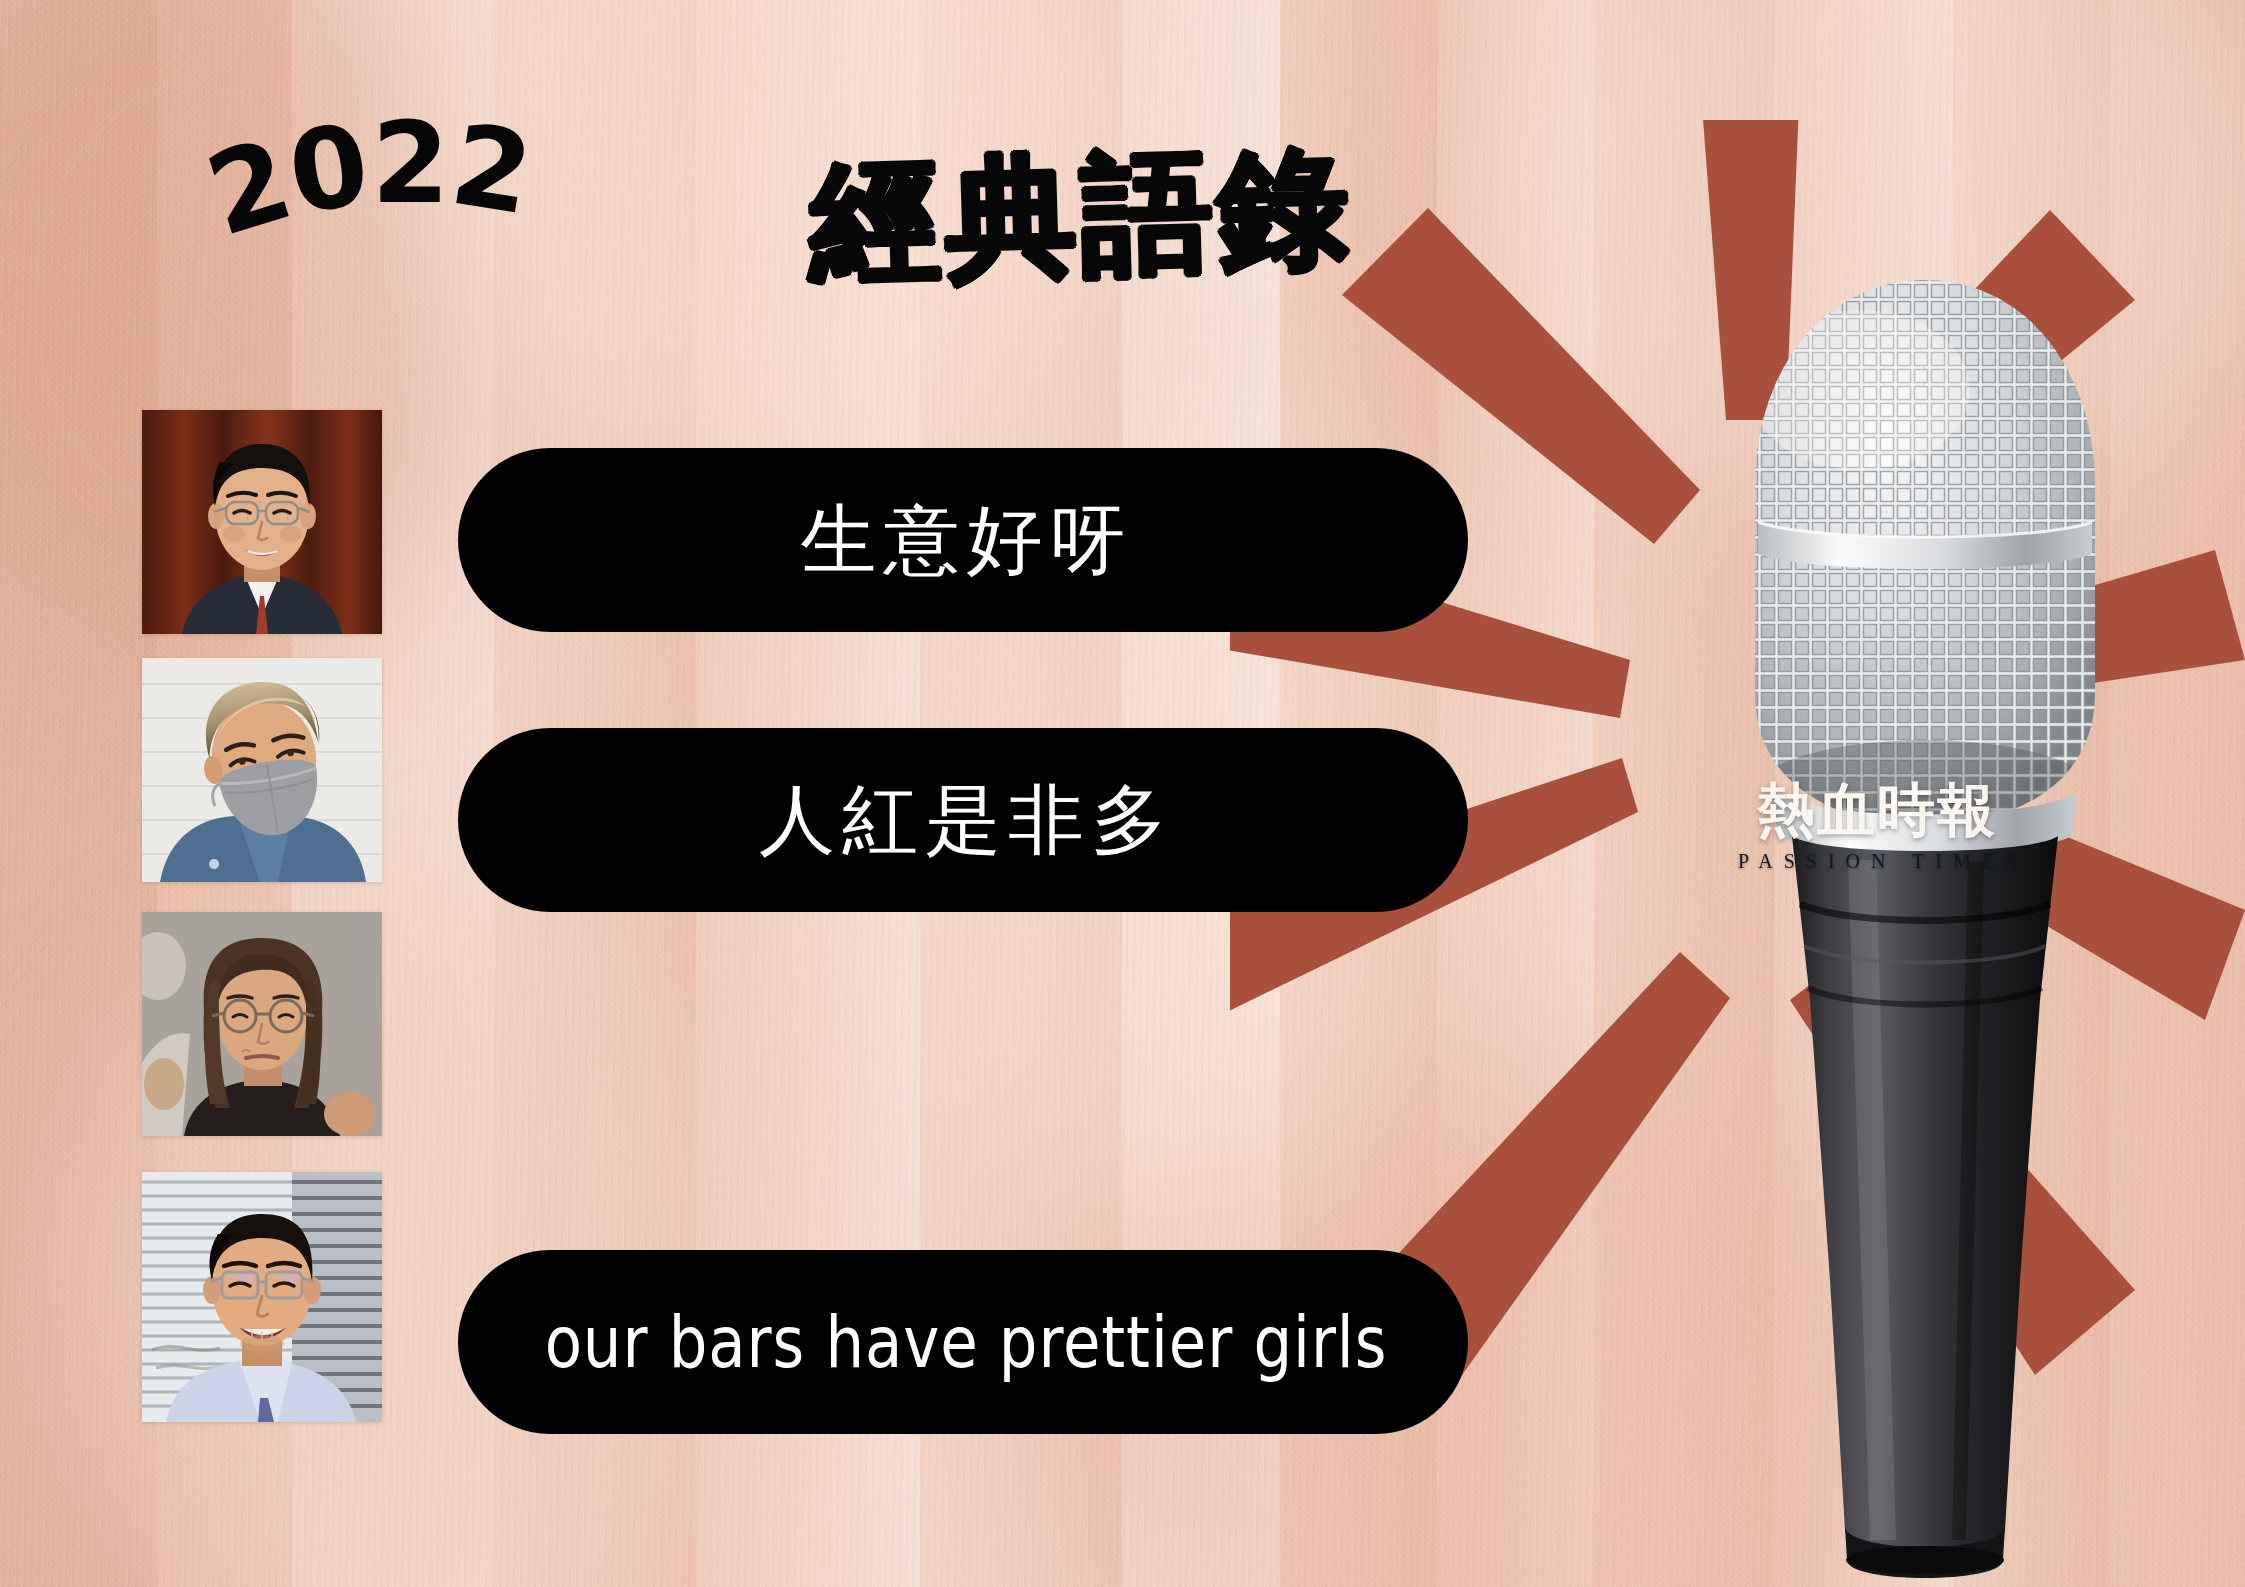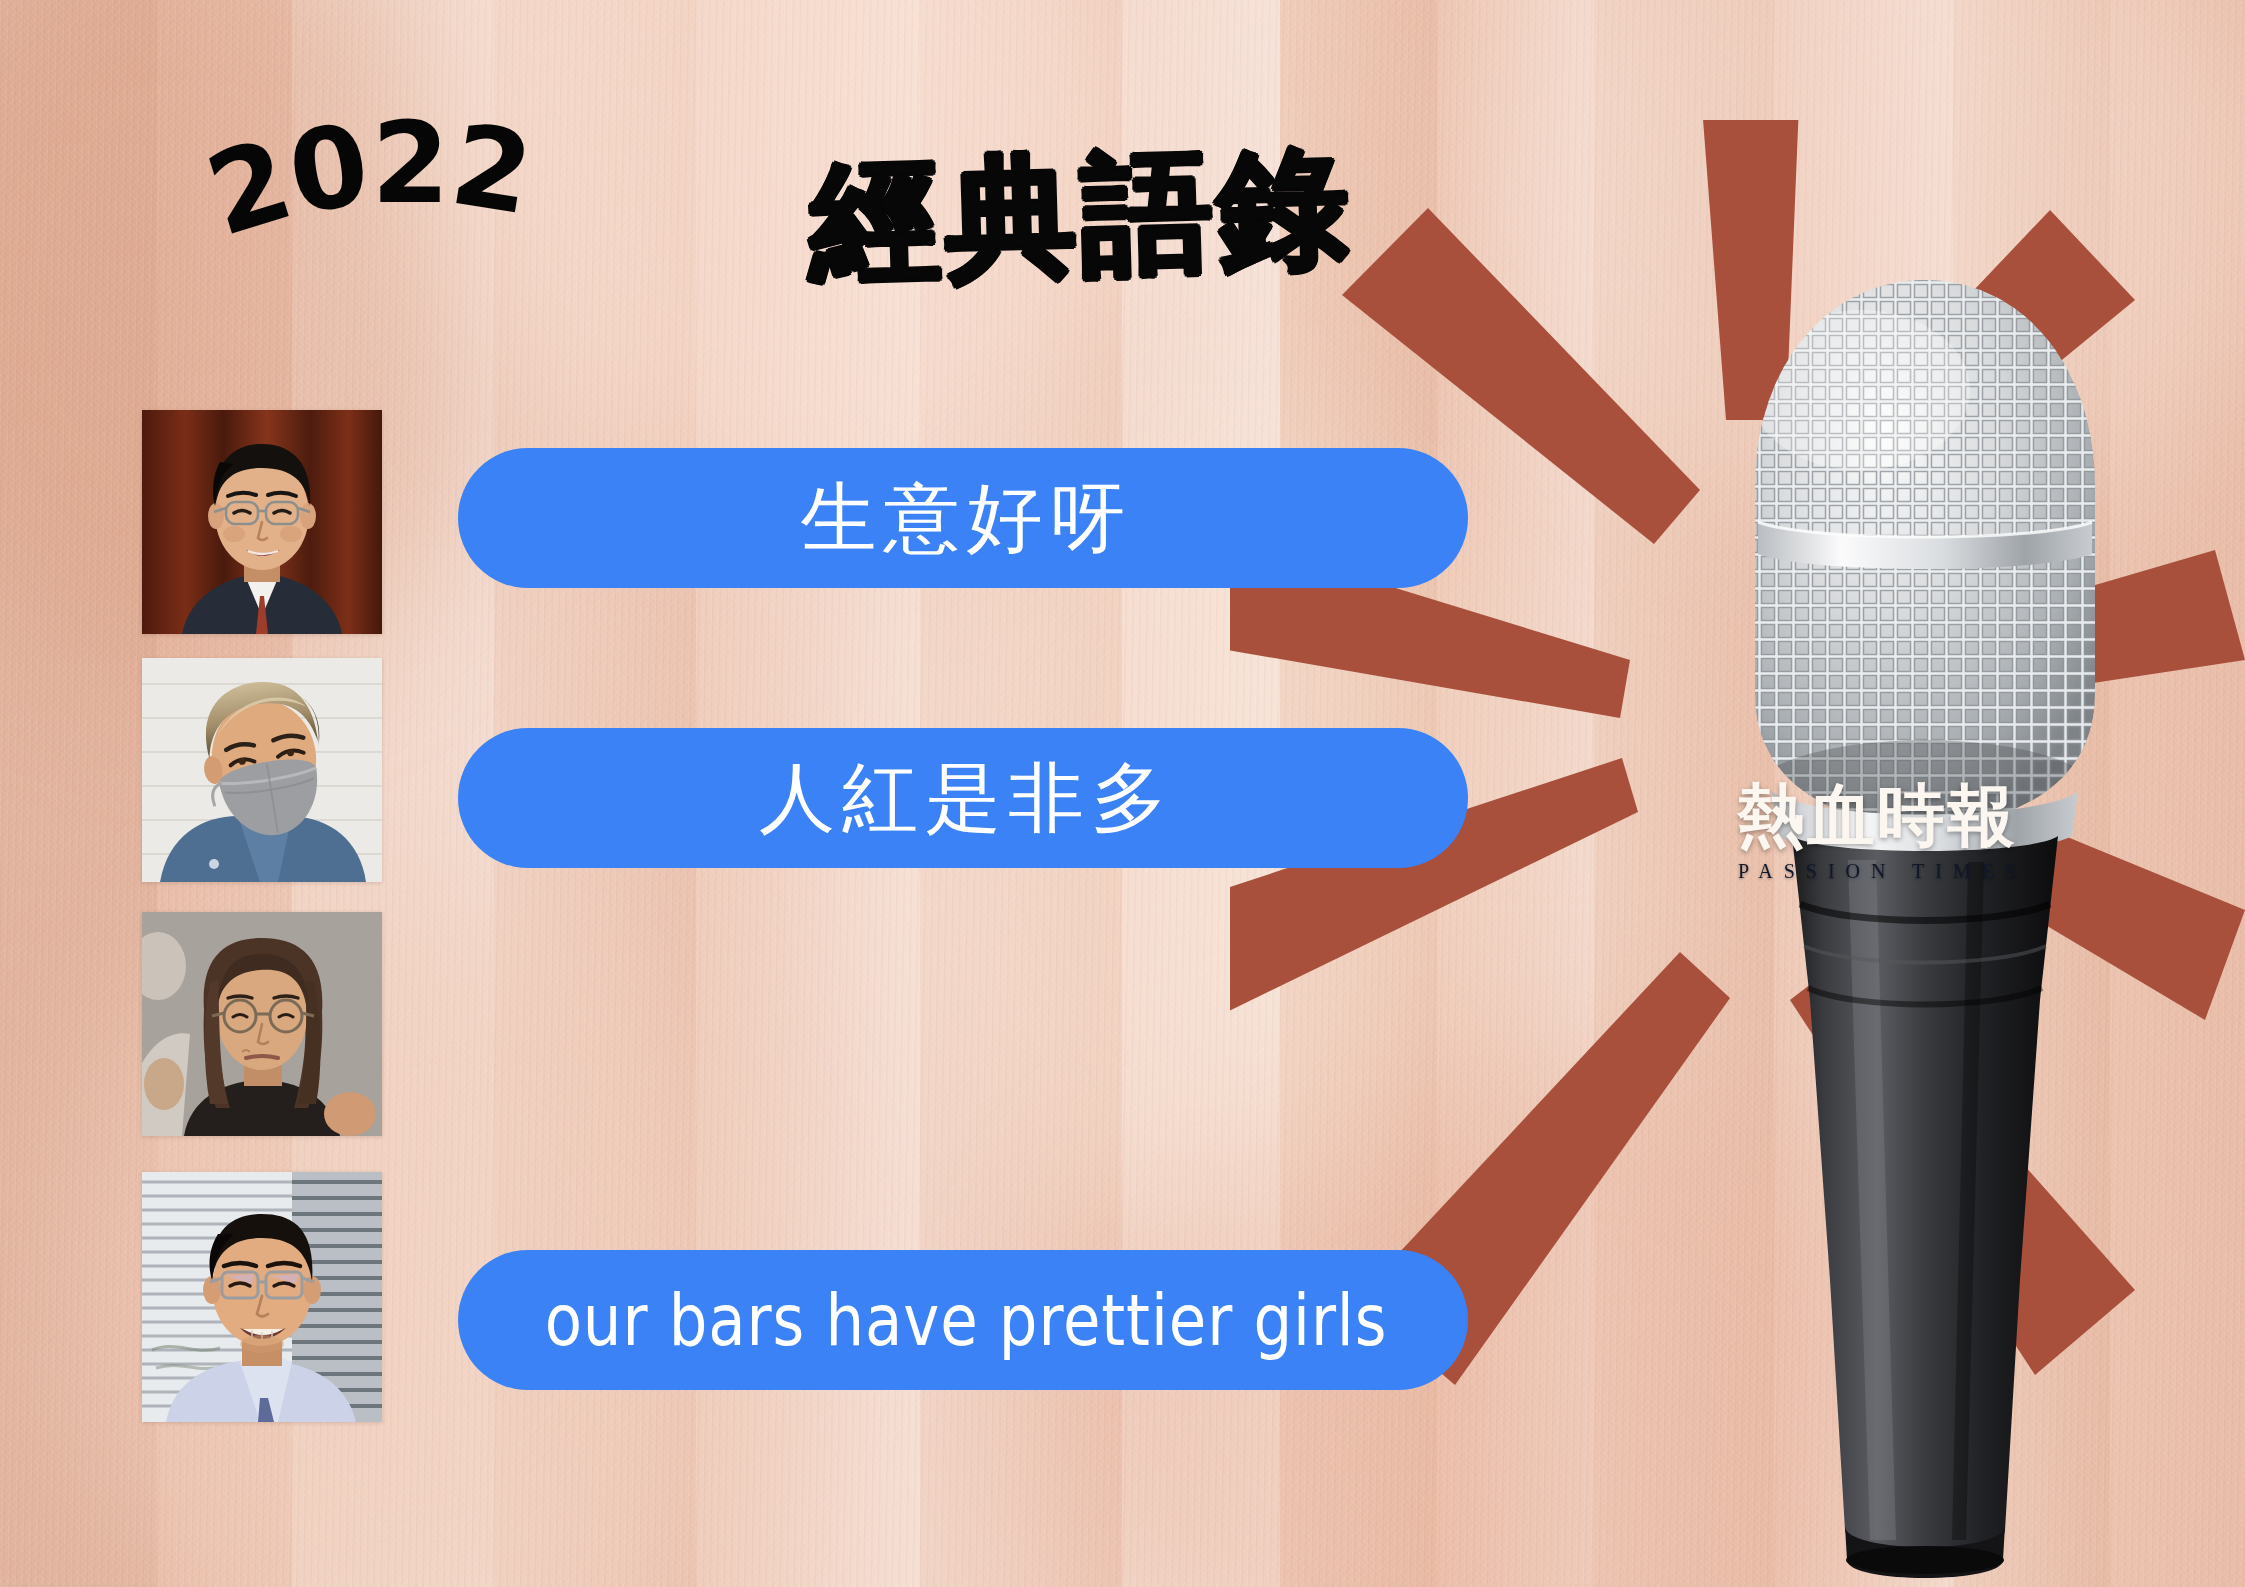--- a/index.html
+++ b/index.html
@@ -90,21 +90,21 @@
   #mic svg { width:100%; height:100%; display:block; }
 
   
   #logo {
     position:absolute; left:1662px; top:782px;
     width:430px; text-align:center;
     pointer-events:none;
   }
   #logo .cn {
     font-family:"Liberation Serif", serif;
-    font-size:68px; line-height:1;
+    font-size:58px; line-height:1;
     font-weight:700;
     color:#fbf6ef;
     letter-spacing:2px;
     text-shadow:0 2px 5px rgba(0,0,0,.35);
     text-align:center;
   }
   #logo .en {
     font-family:"Liberation Serif", serif;
     font-size:20px;
     color:#0f172a;
@@ -159,23 +159,23 @@
   #photo0 { top:410px; height:224px; }
   #photo1 { top:658px; height:224px; }
   #photo2 { top:912px; height:224px; }
   #photo3 { top:1172px; height:250px; }
 
   
   .pill {
     position:absolute;
     left:458px;
     width:1010px;
-    height:140px;
+    height:184px;
     border-radius:999px;
-    background:#3b82f6;
+    background:#000000;
     display:flex;
     align-items:center;
     justify-content:center;
   }
   #pill0 { top:448px; }
   #pill1 { top:728px; }
   #pill2 { top:966px; }
   #pill3 { top:1250px; }
 
   .pill .qtext {

